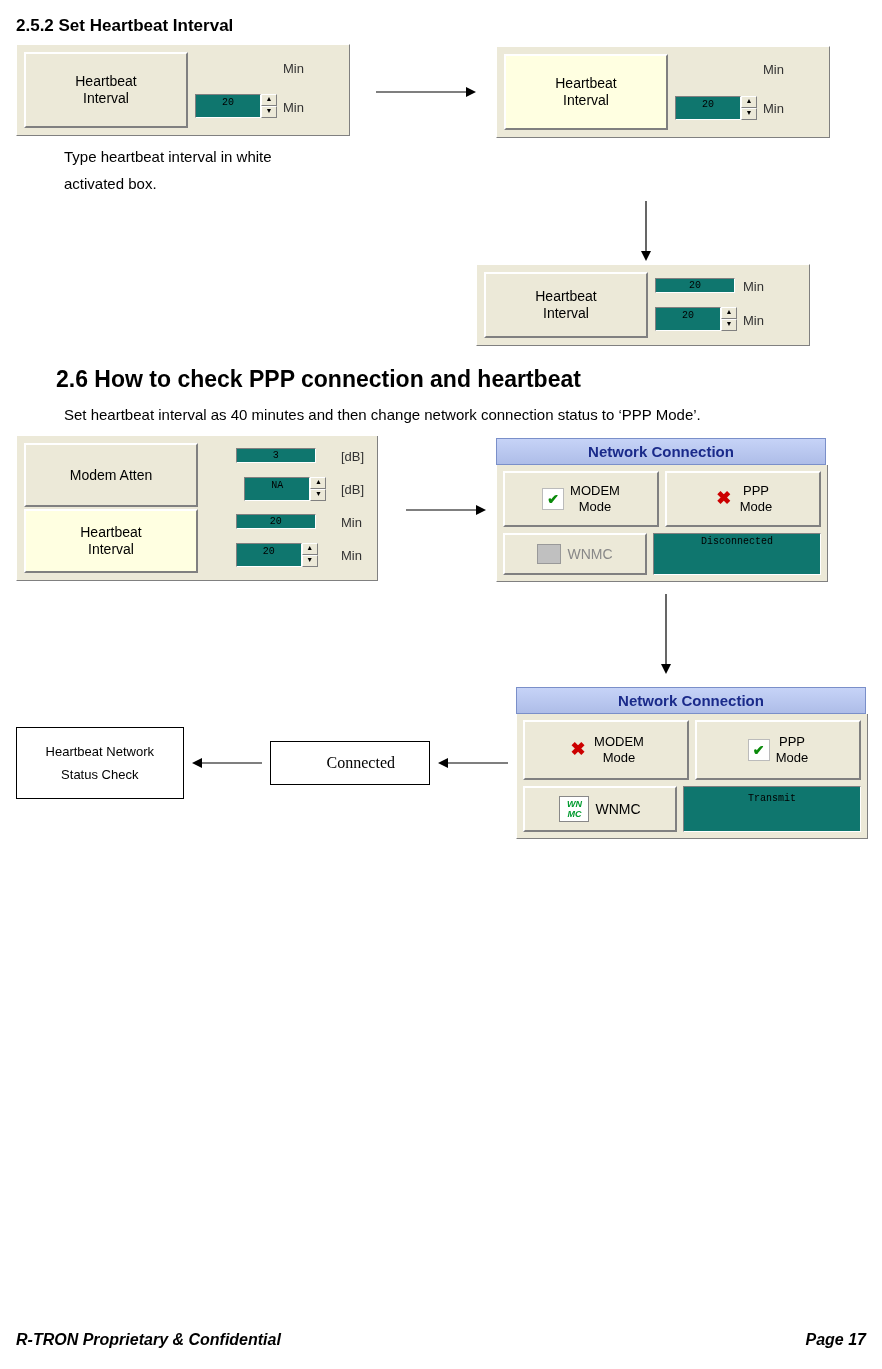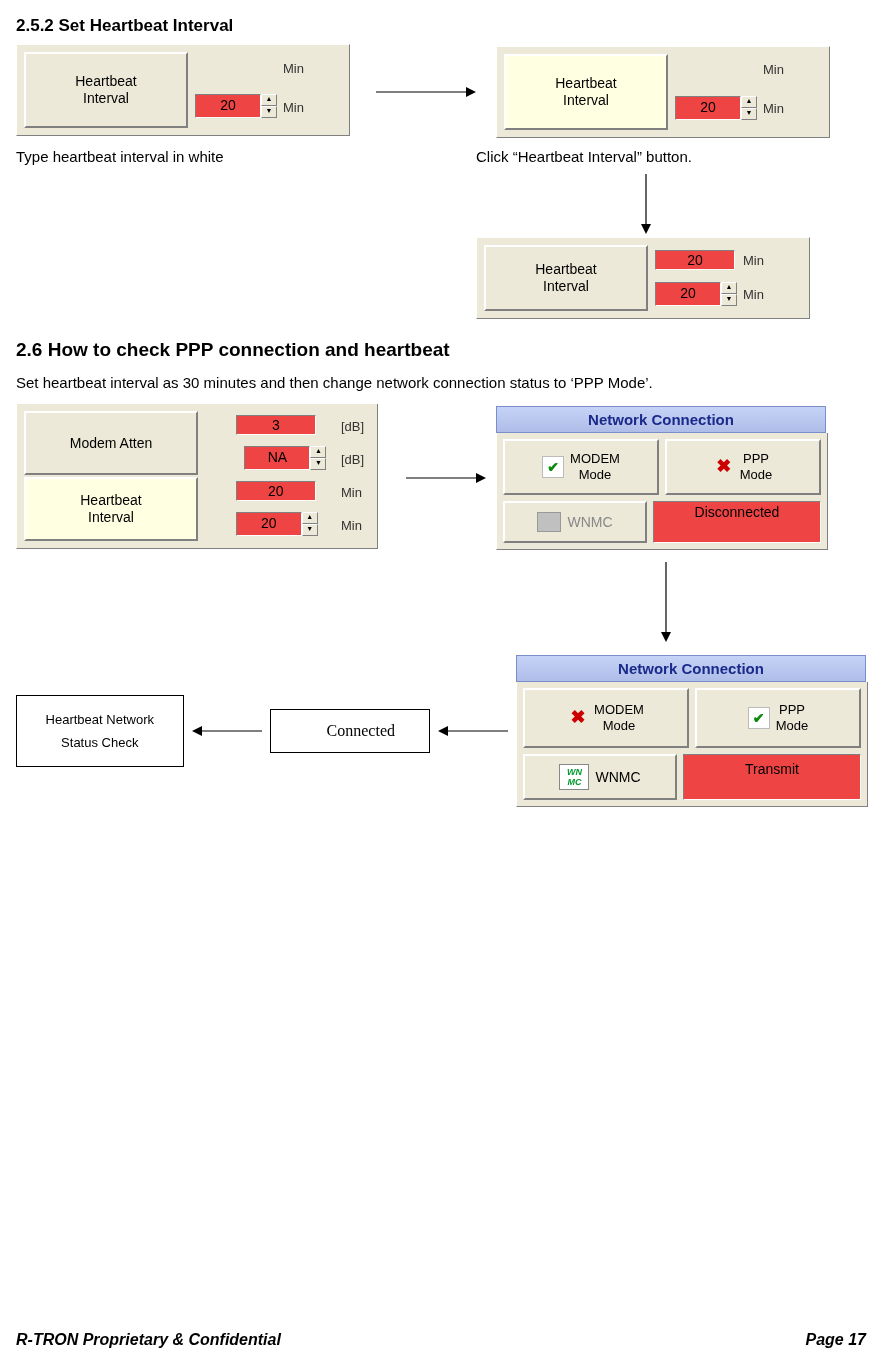--- a/index.html
+++ b/index.html
@@ -51,28 +51,28 @@
     display: inline-flex;
     align-items: center;
     justify-content: center;
     line-height: 1.2;
   }
   .btn-high {
     background: #ffffe1;
   }
   .btn-grey { color: #888; }
   .field {
-    background: #ef4444;
+    background: #0f766e;
     border-top: 1px solid #808080;
     border-left: 1px solid #808080;
     border-right: 1px solid #fff;
     border-bottom: 1px solid #fff;
     padding: 2px 6px;
-    font-family: Liberation Sans, sans-serif;
-    font-size: 14px;
+    font-family: Liberation Mono, monospace;
+    font-size: 10px;
     text-align: center;
   }
   .spinner {
     display: inline-flex;
     flex-direction: column;
   }
   .spinner .s {
     width: 14px;
     height: 10px;
     font-size: 7px;
@@ -112,21 +112,21 @@
 
   .wnmc-logo {
     display:inline-flex; flex-direction:column; align-items:center; justify-content:center;
     width:28px; height:24px;
     font-family: Arial; font-style: italic; font-weight: bold; font-size: 9px; line-height: 10px;
     color:#009a2e;
     background:#fff;
     border:1px solid #888;
   }
 
-  .caption-text { line-height: 1.8; }
+  .caption-text { line-height: 1.8; margin-left: 48px; }
 
   .flow-box {
     border: 1px solid #000;
     padding: 12px 10px;
     text-align: center;
     font-family: "Times New Roman", serif;
     font-size: 16px;
   }
   .flow-box.sans { font-family: Arial, sans-serif; font-size: 13px; line-height:1.8; }
 
@@ -219,23 +219,21 @@
       </tbody>
         </table>
     </div>
   </div>
 </div>
 
 
 <div class="row caption-text">
   <div class="col-left">
     <div>Type heartbeat interval in white</div>
-  </div>
-  <div class="col-right">
-    <div>Click “Heartbeat Interval” button.</div>
+    <div>activated box.</div>
   </div>
 </div>
 
 
 <div style="margin-left:620px;">
   <span class="arrow-v">
     <svg width="20" height="60">
         <line x1="10" y1="0" x2="10" y2="50" stroke="#000" stroke-width="1.2"></line>
         <polygon points="5,50 10,60 15,50" fill="#000"></polygon>
       </svg>
@@ -272,22 +270,22 @@
         <td><span class="unit">Min</span></td>
       </tr>
     </tbody>
       </table>
   </div>
 </div>
 
 <br>
 
 
-<div class="section-heading" style="font-size:19px;">2.6 How to check PPP connection and heartbeat</div>
-<div class="caption-text">Set heartbeat interval as 30 minutes and then change network connection status to ‘PPP Mode’.</div>
+<div class="section-heading" style="font-size:23px;margin-left:40px;">2.6 How to check PPP connection and heartbeat</div>
+<div class="caption-text">Set heartbeat interval as 40 minutes and then change network connection status to ‘PPP Mode’.</div>
 
 
 <div class="row" style="align-items:center; margin-top:8px;">
   <div class="col-left" style="width:390px;">
     <div style="width:360px;">
       <div class="panel" style="width:348px; border-top:none;">
         <table style="border-collapse:collapse; width:100%;">
           <tbody>
               <tr>
             <td rowspan="2">

